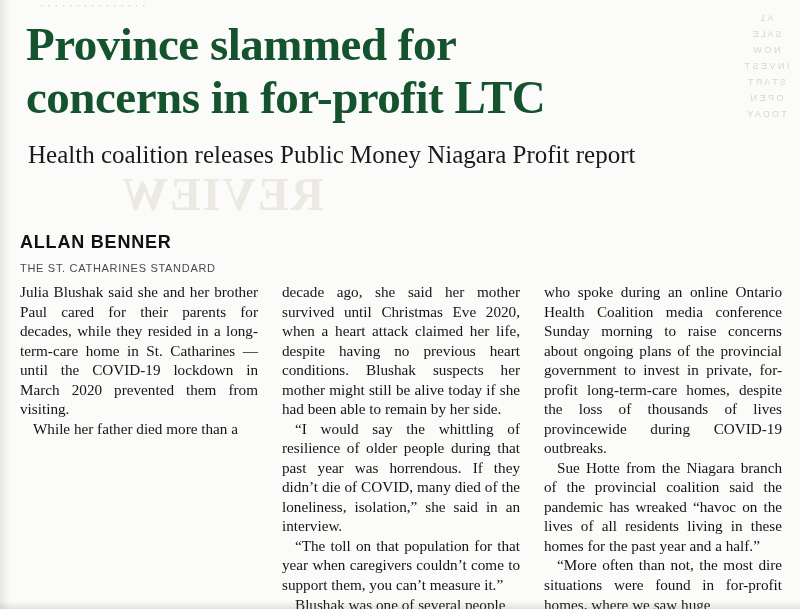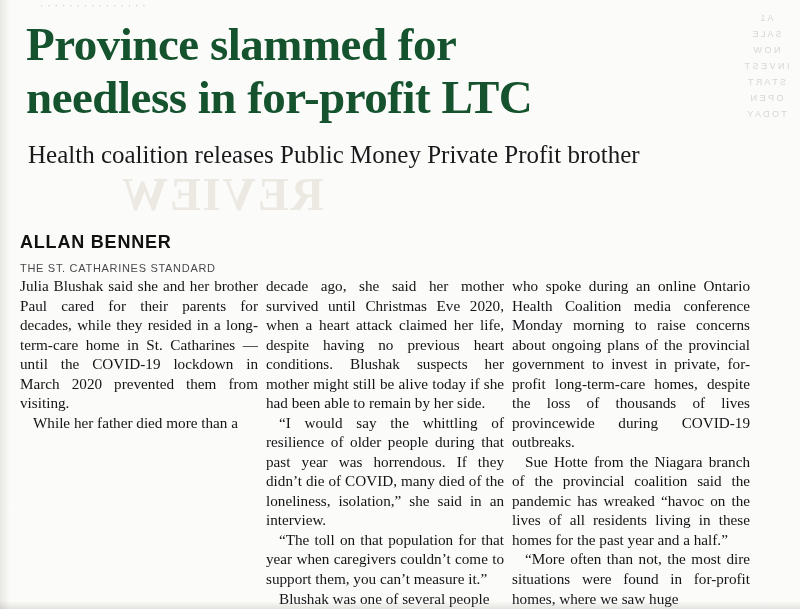--- a/index.html
+++ b/index.html
@@ -111,25 +111,25 @@
     font-family: "Liberation Sans", sans-serif;
     font-size: 11px;
     letter-spacing: 0.7px;
     color: #4a4a4d;
   }
 
   
   .columns {
     position: absolute;
     left: 20px;
-    top: 276px;
+    top: 282px;
     width: 762px;
     height: 320px;
     display: flex;
-    gap: 8px;
+    gap: 24px;
   }
   .col {
     width: 238px;
     font-family: "Liberation Serif", serif;
     font-size: 15.2px;
     line-height: 1.285;
     text-align: justify;
     text-justify: inter-word;
     hyphens: auto;
     color: #141416;
@@ -173,43 +173,43 @@
     <div>S A L E</div>
     <div>N O W</div>
     <div>I N V E S T</div>
     <div>S T A R T</div>
     <div>O P E N</div>
     <div>T O D A Y</div>
   </div>
 
   <div class="headline">
     <div>Province slammed for</div>
-    <div>needless in for-profit LTC</div>
-  </div>
-
-  <div class="subhead">Health coalition releases Public Money Private Profit brother</div>
+    <div>concerns in for-profit LTC</div>
+  </div>
+
+  <div class="subhead">Health coalition releases Public Money Niagara Profit report</div>
 
   <div class="byline">
     <div class="byline-name">ALLAN BENNER</div>
     <div class="byline-org">THE ST. CATHARINES STANDARD</div>
   </div>
 
   <div class="columns">
     <div class="col col1">
       <p class="first">Julia Blushak said she and her brother Paul cared for their parents for decades, while they resided in a long-term-care home in St. Catharines — until the COVID-19 lockdown in March 2020 prevented them from visiting.</p>
       <p>While her father died more than a</p>
     </div>
     <div class="col col2">
       <p class="first">decade ago, she said her mother survived until Christmas Eve 2020, when a heart attack claimed her life, despite having no previous heart conditions. Blushak suspects her mother might still be alive today if she had been able to remain by her side.</p>
       <p>“I would say the whittling of resilience of older people during that past year was horrendous. If they didn’t die of COVID, many died of the loneliness, isolation,” she said in an interview.</p>
       <p>“The toll on that population for that year when caregivers couldn’t come to support them, you can’t measure it.”</p>
       <p>Blushak was one of several people</p>
     </div>
     <div class="col col3">
-      <p class="first">who spoke during an online Ontario Health Coalition media conference Monday morning to raise concerns about ongoing plans of the provincial government to invest in private, for-profit long-term-care homes, despite the loss of thousands of lives provincewide during COVID-19 outbreaks.</p>
+      <p class="first">who spoke during an online Ontario Health Coalition media conference Sunday morning to raise concerns about ongoing plans of the provincial government to invest in private, for-profit long-term-care homes, despite the loss of thousands of lives provincewide during COVID-19 outbreaks.</p>
       <p>Sue Hotte from the Niagara branch of the provincial coalition said the pandemic has wreaked “havoc on the lives of all residents living in these homes for the past year and a half.”</p>
       <p>“More often than not, the most dire situations were found in for-profit homes, where we saw huge</p>
 
     </div>
   </div>
 
   <div class="scan-left"></div>
   <div class="scan-edge"></div>
 </div>
 

